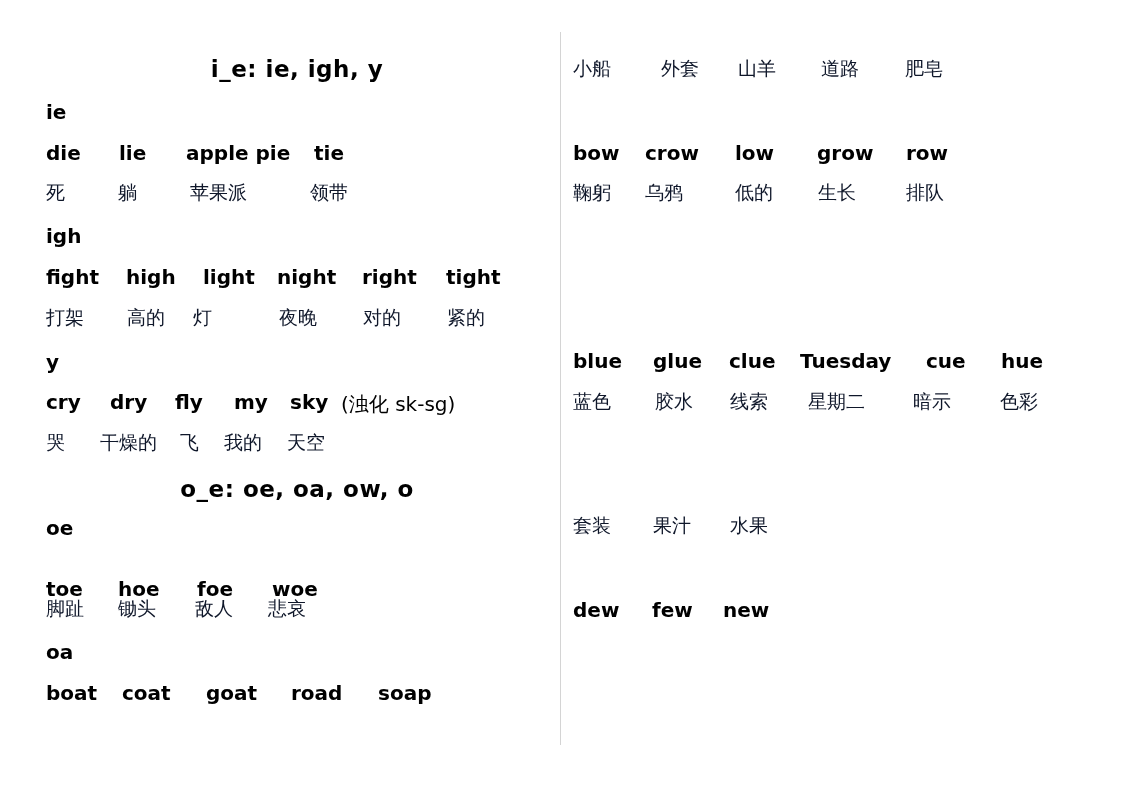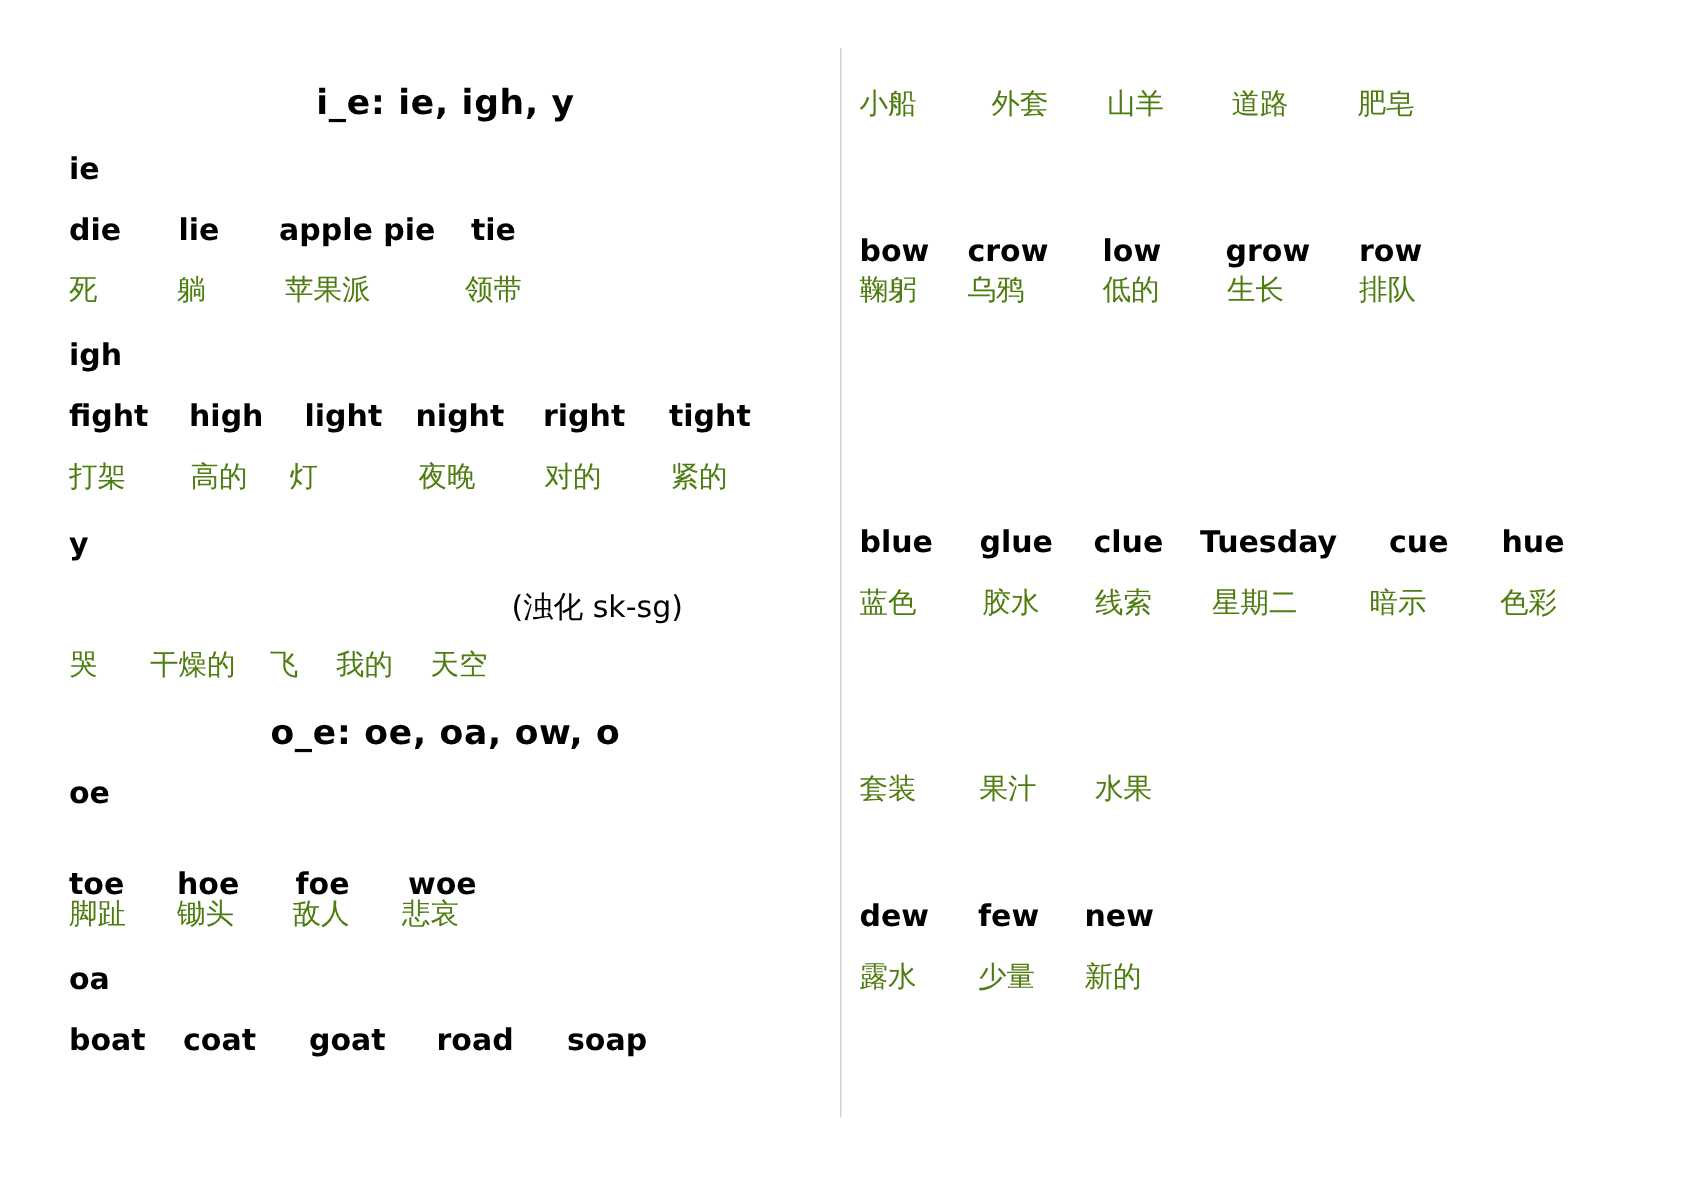--- a/index.html
+++ b/index.html
@@ -54,21 +54,21 @@
   .word-row, .gloss-row {
     position: absolute;
     white-space: nowrap;
     height: 28px;
   }
   .word-row { font-size: 20px; font-weight: bold; }
   .gloss-row {
     font-size: 19px;
     font-family: "DejaVu Serif", "Liberation Serif", serif;
     font-weight: normal;
-    color: #4d7c0f;
+    color: #0f172a;
   }
   .cell {
     position: absolute;
     top: 0;
     white-space: nowrap;
     display: inline-block;
   }
   .note {
     font-weight: normal;
   }
@@ -115,20 +115,27 @@
         <span class="cell" style="left: 46px;">打架</span>
         <span class="cell" style="left: 127px;">高的</span>
         <span class="cell" style="left: 193px;">灯</span>
         <span class="cell" style="left: 279px;">夜晚</span>
         <span class="cell" style="left: 363px;">对的</span>
         <span class="cell" style="left: 447px;">紧的</span>
       </div>
 
     <div class="key-label" style="left: 46px; top: 350px;">y</div>
 
+    <div class="word-row" style="left: 0px; top: 390px; width: 100%;">
+        <span class="cell" style="left: 46px;">cry</span>
+        <span class="cell" style="left: 110px;">dry</span>
+        <span class="cell" style="left: 175px;">fly</span>
+        <span class="cell" style="left: 234px;">my</span>
+        <span class="cell" style="left: 290px;">sky</span>
+      </div>
 
     <div class="word-row note" style="left: 341px; top: 391px;">(浊化 sk-sg)</div>
 
     <div class="gloss-row" style="left: 0px; top: 430px; width: 100%;">
         <span class="cell" style="left: 46px;">哭</span>
         <span class="cell" style="left: 100px;">干燥的</span>
         <span class="cell" style="left: 180px;">飞</span>
         <span class="cell" style="left: 224px;">我的</span>
         <span class="cell" style="left: 287px;">天空</span>
       </div>
@@ -165,21 +172,21 @@
   <div id="right-column" class="column">
 
     <div class="gloss-row" style="left: 0px; top: 56px; width: 100%;">
         <span class="cell" style="left: 12px;">小船</span>
         <span class="cell" style="left: 100px;">外套</span>
         <span class="cell" style="left: 177px;">山羊</span>
         <span class="cell" style="left: 260px;">道路</span>
         <span class="cell" style="left: 344px;">肥皂</span>
       </div>
 
-    <div class="word-row" style="left: 0px; top: 141px; width: 100%; margin-top: 14px;">
+    <div class="word-row" style="left: 0px; top: 141px; width: 100%;">
         <span class="cell" style="left: 12px;">bow</span>
         <span class="cell" style="left: 84px;">crow</span>
         <span class="cell" style="left: 174px;">low</span>
         <span class="cell" style="left: 256px;">grow</span>
         <span class="cell" style="left: 345px;">row</span>
       </div>
 
     <div class="gloss-row" style="left: 0px; top: 180px; width: 100%;">
         <span class="cell" style="left: 12px;">鞠躬</span>
         <span class="cell" style="left: 84px;">乌鸦</span>
@@ -212,20 +219,15 @@
         <span class="cell" style="left: 92px;">果汁</span>
         <span class="cell" style="left: 169px;">水果</span>
       </div>
 
     <div class="word-row" style="left: 0px; top: 598px; width: 100%;">
         <span class="cell" style="left: 12px;">dew</span>
         <span class="cell" style="left: 91px;">few</span>
         <span class="cell" style="left: 162px;">new</span>
       </div>
 
-    <div class="gloss-row" style="left: 0px; top: 638px; width: 100%;">
-        <span class="cell" style="left: 12px;">露水</span>
-        <span class="cell" style="left: 91px;">少量</span>
-        <span class="cell" style="left: 162px;">新的</span>
-      </div>
   </div>
 
 </div>
 
 </body></html>

